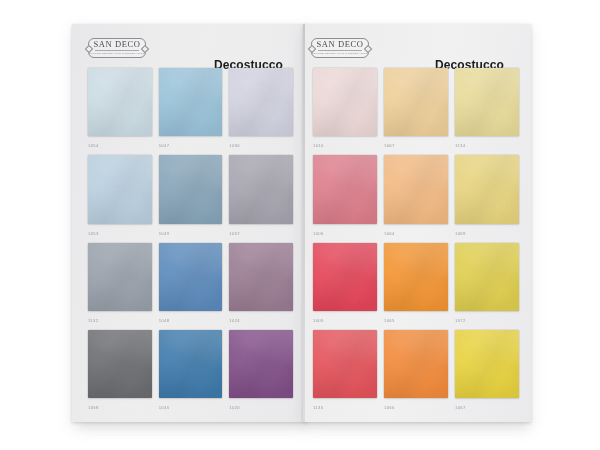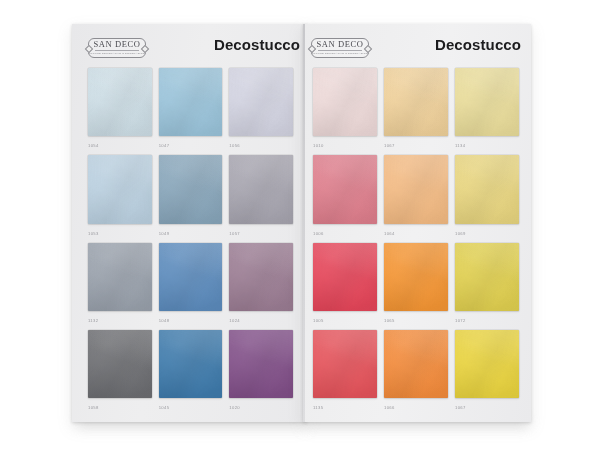--- a/index.html
+++ b/index.html
@@ -114,23 +114,23 @@
     height: 1px;
     background: #a9a9ae;
     margin: 1px 0 .5px;
   }
 
   .board-left  .logo { left: 16px; }
   .board-right .logo { left: 8px;  }
 
   .board-title {
     position: absolute;
-    top: 0;
+    top: 22px;
     font-family: "Liberation Sans", sans-serif;
-    font-size: 15px;
+    font-size: 12px;
     font-weight: bold;
     color: #1c1c1e;
     letter-spacing: .1px;
     white-space: nowrap;
   }
   .board-left  .board-title { left: 142px; }
   .board-right .board-title { left: 132px; }
 
   
   .grid {

